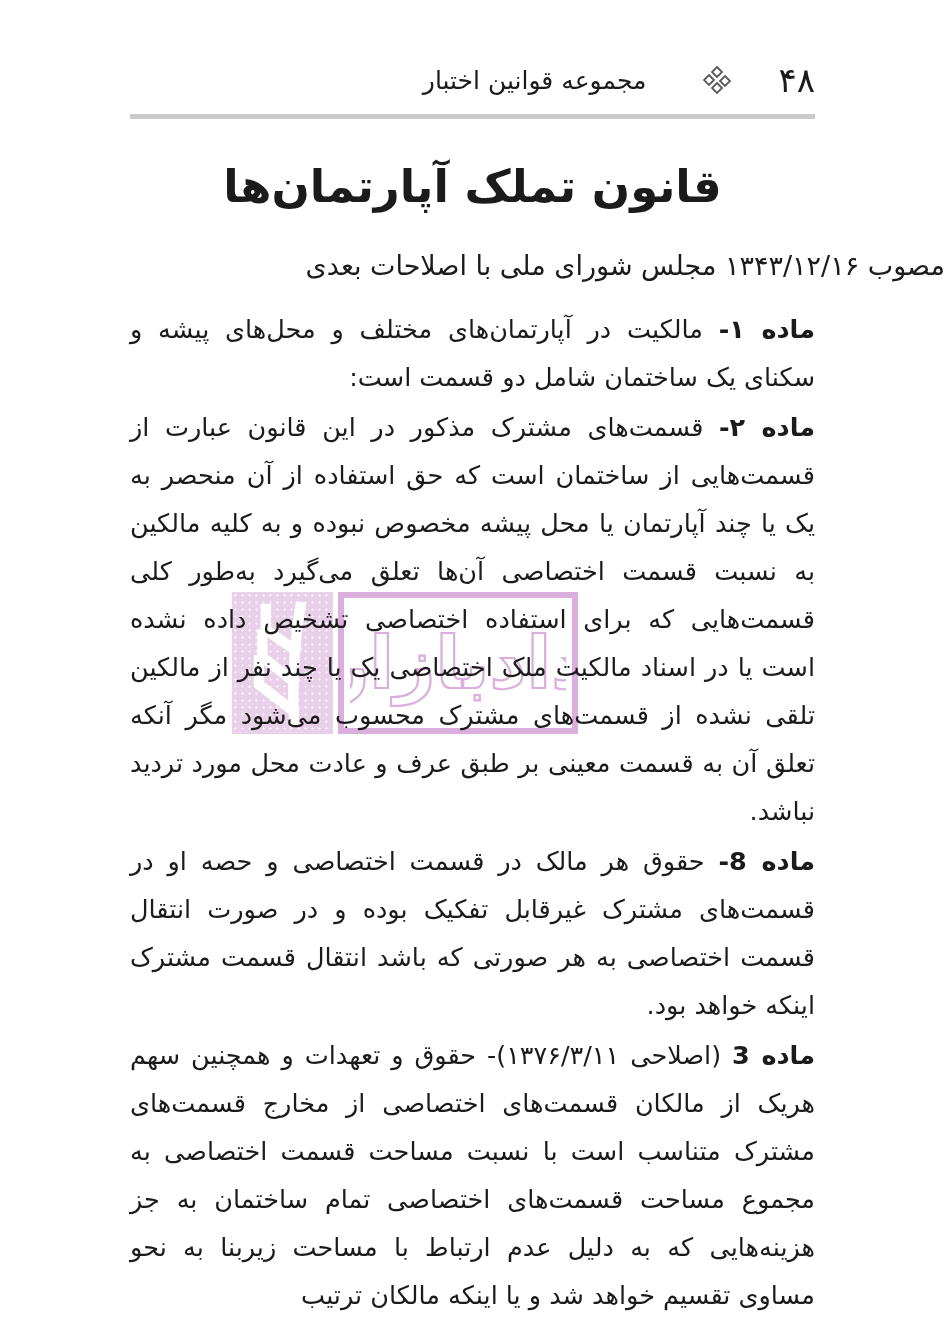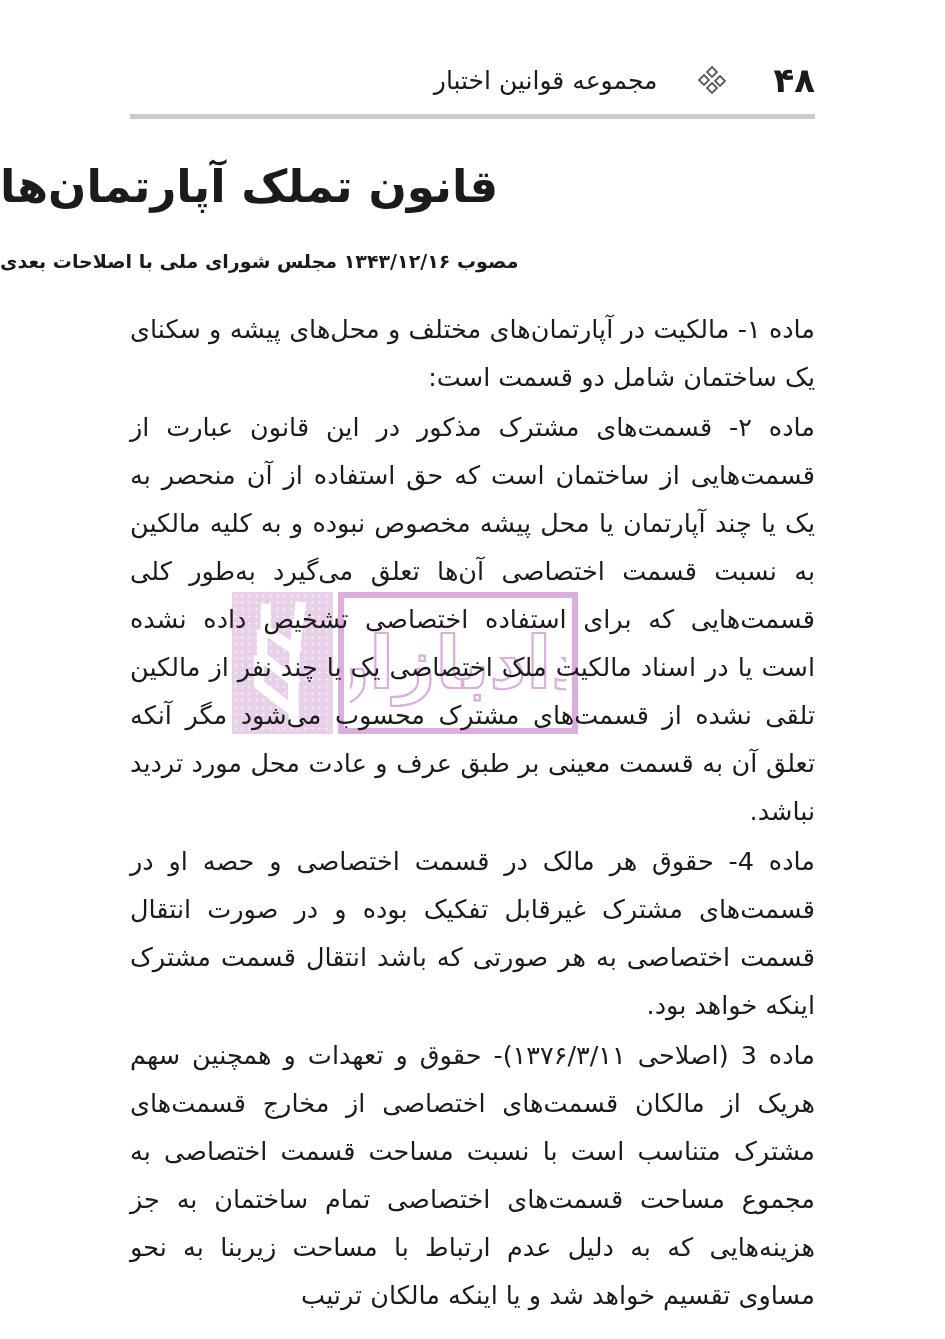--- a/index.html
+++ b/index.html
@@ -11,47 +11,47 @@
     direction:rtl;
     overflow:hidden;
     color:var(--text,#1b1b1b);
   }
 
   
   .header {
     position:absolute; top:60px; right:130px; left:130px;
     display:flex; align-items:center;
   }
-  .page-num { font-size:34px; font-weight:bold; letter-spacing:1px; }
+  .page-num { font-size:34px; font-weight:normal; letter-spacing:1px; }
   .ornament { margin-right:46px; line-height:0; }
-  .book-title { font-size:25px; margin-right:40px; }
+  .book-title { font-size:25px; margin-right:56px; }
   .rule {
     position:absolute; top:114px; right:130px; left:130px;
     height:5px; background:var(--rule,#cacaca);
   }
 
   
   .doc-title {
     position:absolute; top:160px; left:0; right:0;
-    text-align:left; font-size:45px; font-weight:bold;
+    text-align:center; font-size:45px; font-weight:bold;
   }
   .doc-subtitle {
     position:absolute; top:250px; left:0; right:0;
-    text-align:left; font-size:19px; font-weight:bold;
+    text-align:right; font-size:27px; font-weight:normal;
   }
 
   
   .articles {
     position:absolute; top:305px; right:130px; left:130px;
     font-size:25.5px; line-height:48px;
     text-align:justify;
     z-index:2;
   }
   .article { margin:0 0 2px 0; }
-  .article-label { font-weight:normal; }
+  .article-label { font-weight:bold; }
 
   
   .watermark {
     position:absolute; top:592px; left:232px;
     height:142px;
     display:flex; align-items:stretch; gap:5px;
     z-index:1;
     direction:ltr;
   }
   .wm-square {
@@ -113,17 +113,17 @@
     <div class="wm-box">
       <svg width="216" height="126" viewBox="0 0 216 126">
         <text x="108" y="88" text-anchor="middle" class="wm-text">دادبازار</text>
       </svg>
     </div>
   </div>
 
   <div class="articles">
       <p class="article"><b class="article-label">ماده ۱-</b> <span>مالکیت در آپارتمان‌های مختلف و محل‌های پیشه و سکنای یک ساختمان شامل دو قسمت است:</span></p>
       <p class="article"><b class="article-label">ماده ۲-</b> <span>قسمت‌های مشترک مذکور در این قانون عبارت از قسمت‌هایی از ساختمان است که حق استفاده از آن منحصر به یک یا چند آپارتمان یا محل پیشه مخصوص نبوده و به کلیه مالکین به نسبت قسمت اختصاصی آن‌ها تعلق می‌گیرد به‌طور کلی قسمت‌هایی که برای استفاده اختصاصی تشخیص داده نشده است یا در اسناد مالکیت ملک اختصاصی یک یا چند نفر از مالکین تلقی نشده از قسمت‌های مشترک محسوب می‌شود مگر آنکه تعلق آن به قسمت معینی بر طبق عرف و عادت محل مورد تردید نباشد.</span></p>
-      <p class="article"><b class="article-label">ماده 4-</b> <span>حقوق هر مالک در قسمت اختصاصی و حصه او در قسمت‌های مشترک غیرقابل تفکیک بوده و در صورت انتقال قسمت اختصاصی به هر صورتی که باشد انتقال قسمت مشترک اینکه خواهد بود.</span></p>
+      <p class="article"><b class="article-label">ماده 8-</b> <span>حقوق هر مالک در قسمت اختصاصی و حصه او در قسمت‌های مشترک غیرقابل تفکیک بوده و در صورت انتقال قسمت اختصاصی به هر صورتی که باشد انتقال قسمت مشترک اینکه خواهد بود.</span></p>
       <p class="article"><b class="article-label">ماده 3</b> <span>(اصلاحی ۱۳۷۶/۳/۱۱)- حقوق و تعهدات و همچنین سهم هریک از مالکان قسمت‌های اختصاصی از مخارج قسمت‌های مشترک متناسب است با نسبت مساحت قسمت اختصاصی به مجموع مساحت قسمت‌های اختصاصی تمام ساختمان به جز هزینه‌هایی که به دلیل عدم ارتباط با مساحت زیربنا به نحو مساوی تقسیم خواهد شد و یا اینکه مالکان ترتیب</span></p>
     </div>
 
 </div>
 
 </body></html>

